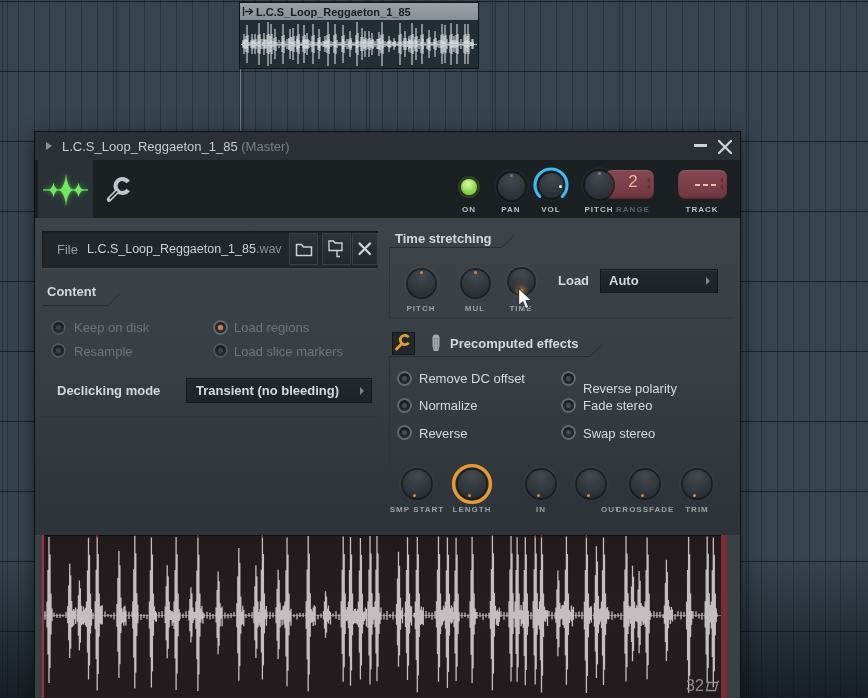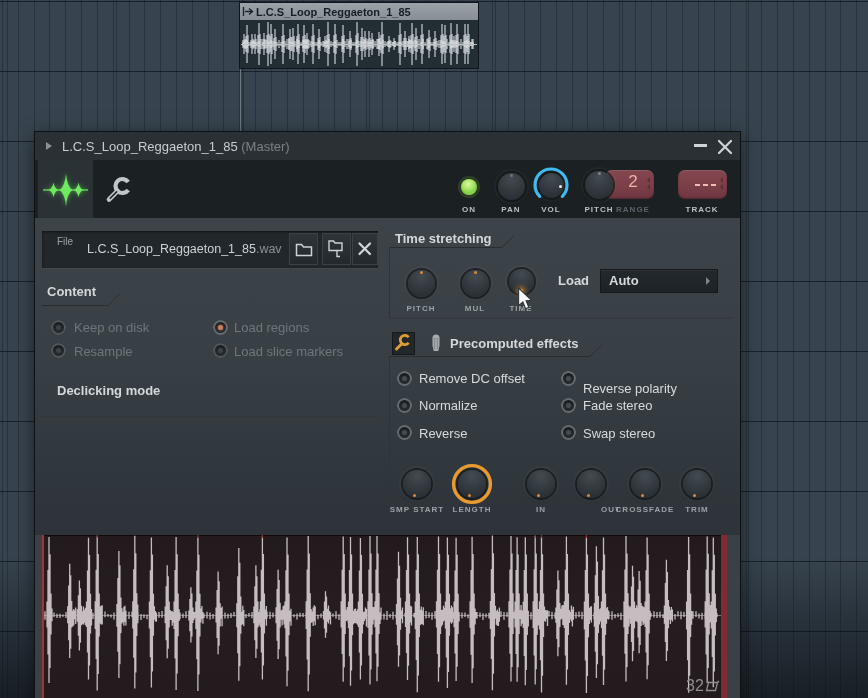--- a/index.html
+++ b/index.html
@@ -111,21 +111,21 @@
 <div class="klabel" style="left:416px;top:73px;width:120px;">PAN</div>
 <div class="klabel" style="left:456px;top:73px;width:120px;">VOL</div>
 <div class="klabel" style="left:534px;top:73px;width:60px;text-align:center;">PITCH</div>
 <div class="klabel dim" style="left:568px;top:73px;width:60px;text-align:center;">RANGE</div>
 <div class="klabel" style="left:607px;top:73px;width:120px;">TRACK</div>
 
  <div style="left:0;top:86px;width:705px;height:317px;background:linear-gradient(180deg,#3d4449 0%,#394045 42%,#30373c 82%,#2d3339 100%);"></div>
 
 <div style="left:7px;top:99px;width:336px;height:37px;background:#22272b;
  box-shadow:inset 0 1px 3px rgba(0,0,0,0.5), 0 1px 0 rgba(255,255,255,0.04);"></div>
-<div style="left:22px;top:104px;font-size:10px;color:#9ba2a6;">File</div>
+<div style="left:22px;top:110px;font-size:13px;color:#9ba2a6;">File</div>
 <div style="left:52px;top:110px;font-size:12.5px;letter-spacing:0px;color:#ccd1d4;white-space:nowrap;">L.C.S_Loop_Reggaeton_1_85<span style="color:#8b9296;">.wav</span></div>
 <div style="left:254px;top:101px;width:29px;height:32px;background:linear-gradient(180deg,#2e3539,#23282c);box-shadow:inset 0 0 0 1px #3b4246;"></div>
 <div style="left:287px;top:101px;width:29px;height:32px;background:linear-gradient(180deg,#2e3539,#23282c);box-shadow:inset 0 0 0 1px #3b4246;"></div>
 <div style="left:317px;top:101px;width:26px;height:32px;background:linear-gradient(180deg,#2e3539,#23282c);box-shadow:inset 0 0 0 1px #3b4246;"></div>
 <svg width="20" height="18" style="left:259px;top:108px;">
  <path d="M2.5 4.5 h5 l2 2.5 h8 v8.5 h-15 z" fill="none" stroke="#ccd1d5" stroke-width="1.5"></path>
     </svg>
 <svg width="22" height="24" style="left:291px;top:106px;">
  <path d="M3 3 h4.5 l1.5 2 h7 v7.5 h-13 z" fill="none" stroke="#ccd1d5" stroke-width="1.4"></path>
  <path d="M11 12.5 V18.5 h3" fill="none" stroke="#ccd1d5" stroke-width="1.4"></path>
@@ -139,20 +139,24 @@
     </svg>
 <div class="radio dim" style="left:16.0px;top:187.5px;"></div>
 <div class="opt dim" style="left:39px;top:188px;">Keep on disk</div>
 <div class="radio dim" style="left:16.0px;top:211.0px;"></div>
 <div class="opt dim" style="left:39px;top:211.5px;">Resample</div>
 <div class="radio sel" style="left:178.1px;top:187.5px;"></div>
 <div class="opt dim" style="left:199px;top:188px;">Load regions</div>
 <div class="radio dim" style="left:178.1px;top:211.0px;"></div>
 <div class="opt dim" style="left:199px;top:211.5px;">Load slice markers</div>
 <div class="sect" style="left:22px;top:251px;">Declicking mode</div>
+<div class="combo" style="left:151px;top:246px;width:186px;height:25px;">
+ <span style="position:absolute;left:9px;top:4px;font-weight:700;">Transient (no bleeding)</span>
+      <span class="arr"></span>
+    </div>
 <svg width="337" height="2" style="left:7px;top:284px;">
       <path d="M0 0.5 H337" stroke="#30363a" stroke-width="1"></path>
     </svg>
 <div class="sect" style="left:360px;top:99px;">Time stretching</div>
 <svg width="360" height="120" style="left:354px;top:90px;">
  <path d="M0.5 25.5 H113 L125 13.5" stroke="#282d31" stroke-width="1" fill="none"></path>
  <path d="M0.5 25.5 V96 M0.5 96 H344" stroke="#2e3438" stroke-width="1" fill="none"></path>
     </svg>
 <div class="knob " style="left:372.5px;top:137.5px;width:27.0px;height:27.0px;">
       <i style="left:12.0px;top:1.0px;background:#d98a3a;"></i>

